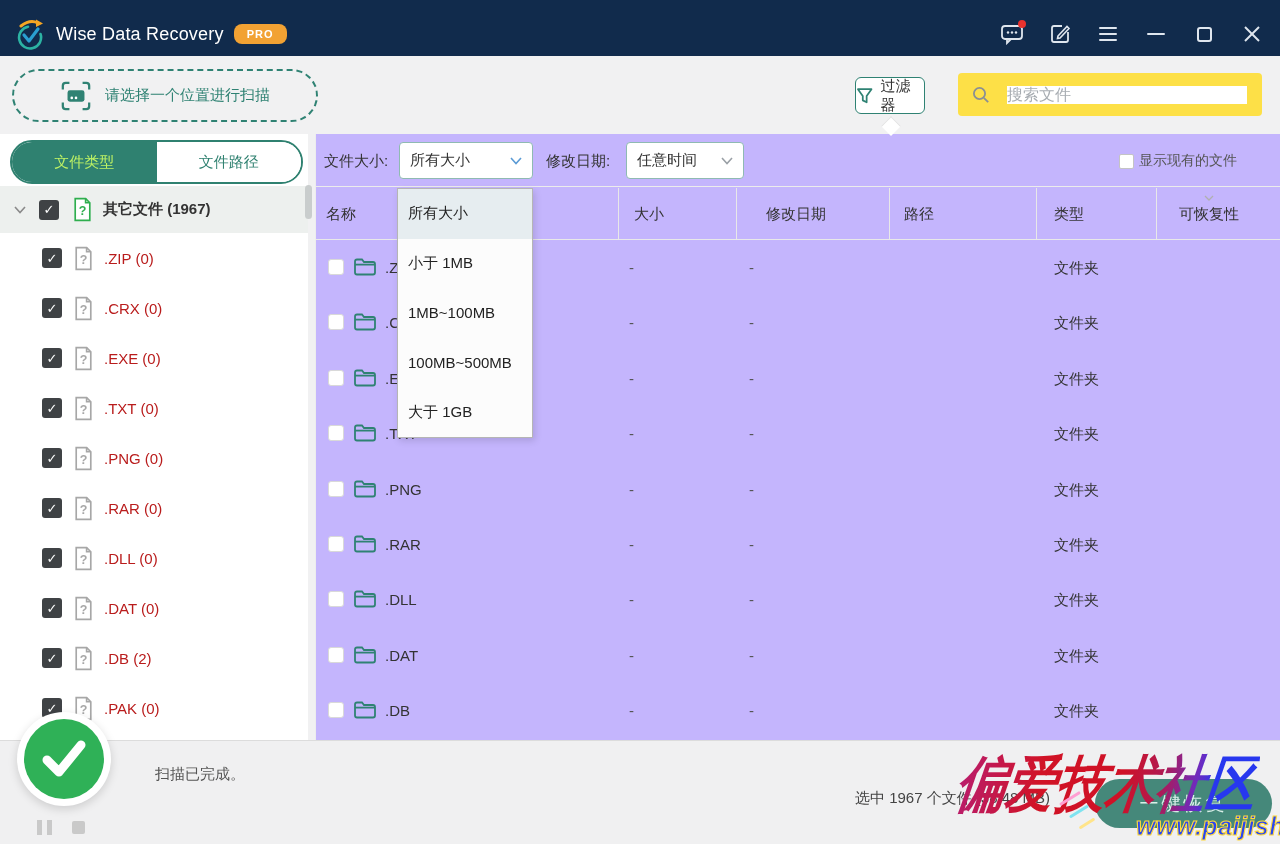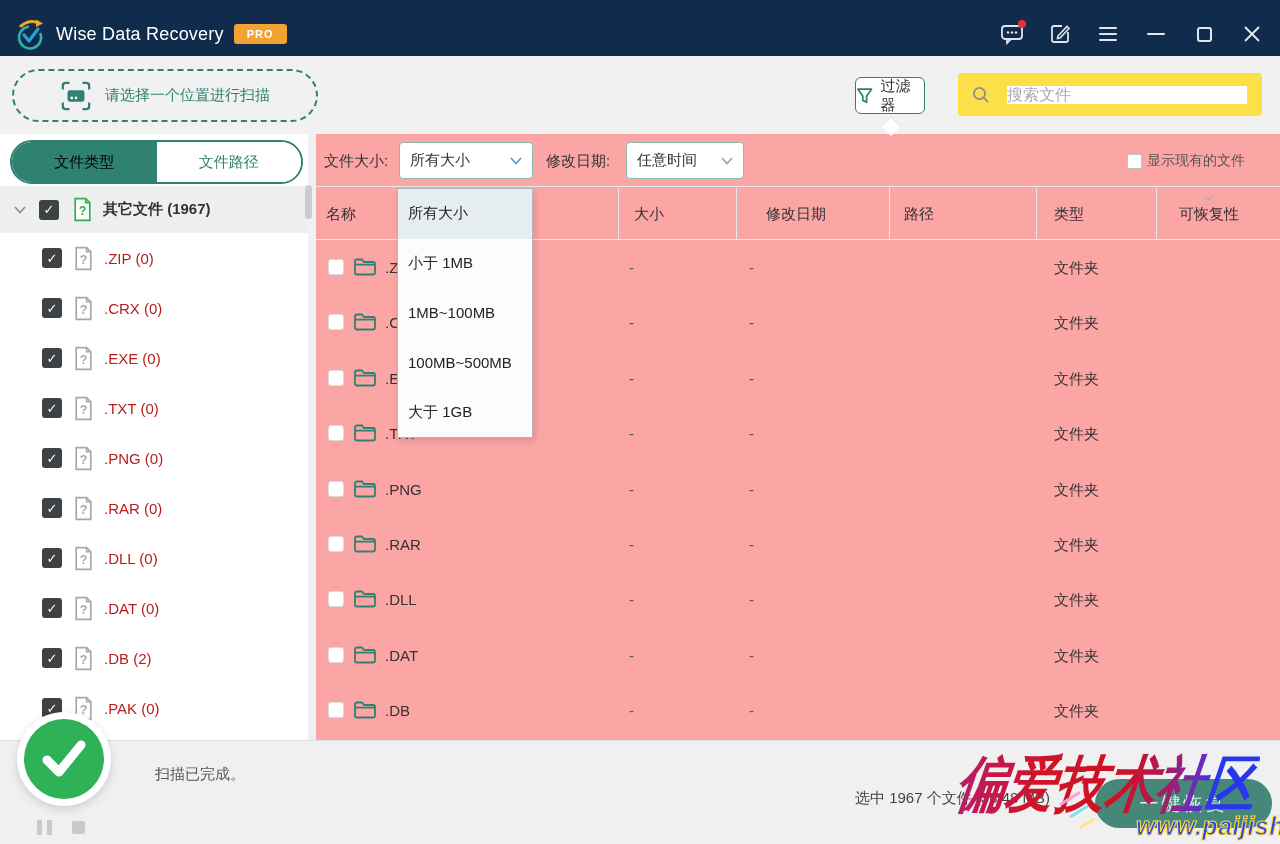--- a/index.html
+++ b/index.html
@@ -5,21 +5,21 @@
   * { margin:0; padding:0; box-sizing:border-box; }
   html,body { width:1280px; height:844px; overflow:hidden; }
   body { font-family:"Liberation Sans","DejaVu Sans",sans-serif; background:#f1f1f2; position:relative; }
 
   
   .titlebar { position:absolute; left:0; top:0; width:1280px; height:68px; background:#112b4c;
               display:flex; align-items:center; }
   .logo { margin-left:14px; width:32px; height:32px; }
   .app-title { color:#ffffff; font-size:18px; margin-left:10px; letter-spacing:.2px; }
   .pro-badge { margin-left:10px; background:#f2a233; color:#fff; font-size:11px; font-weight:bold;
-               letter-spacing:1px; padding:4px 13px; border-radius:3px; }
+               letter-spacing:1px; padding:4px 13px; border-radius:8px; }
   .tb-icons { margin-left:auto; margin-right:16px; display:flex; align-items:center; gap:24px; }
   .tb-ic { width:24px; height:24px; display:flex; align-items:center; justify-content:center; position:relative; cursor:pointer; }
   .red-dot { position:absolute; right:-2px; top:-2px; width:8px; height:8px; border-radius:50%; background:#e8322e; }
   .bar { width:18px; height:2px; background:#dfe6ee; border-radius:1px; }
   .menu-ic { display:flex; flex-direction:column; gap:4px; }
   .max-box { width:15px; height:15px; border:2px solid #dfe6ee; border-radius:3px; }
 
   
   .toolbar { position:absolute; left:0; top:56px; width:1280px; height:78px; background:#f1f1f2; }
   .scan-select { position:absolute; left:12px; top:13px; width:306px; height:53px; border:2px dashed #2f8273;
@@ -35,46 +35,46 @@
                 border-radius:4px; display:flex; align-items:center; padding-left:14px; gap:17px; }
   .search-box input { border:none; outline:none; font-size:16px; color:#333; width:240px;
                       font-family:"Liberation Sans","DejaVu Sans",sans-serif; }
   .search-box input::placeholder { color:#a8adb2; }
 
   
   .sidebar { position:absolute; left:0; top:134px; width:308px; height:606px; background:#fff; }
   .tabs { position:absolute; left:10px; top:6px; width:293px; height:44px; border:2px solid #2f8170;
           border-radius:22px; overflow:hidden; display:flex; background:#fff; }
   .tab { flex:1; display:flex; align-items:center; justify-content:center; font-size:15px; cursor:pointer; }
-  .tab.active { background:#2f8170; color:#000000;text-align:right; }
+  .tab.active { background:#2f8170; color:#bef264;text-align:right; }
   .tab.inactive { background:#fff; color:#2f8170; }
   .tree-parent { position:absolute; left:0; top:52px; width:308px; height:47px; background:#edf0ee;
                  display:flex; align-items:center; cursor:pointer; }
   .tree-parent .chev { margin-left:14px; }
   .cbx { width:20px; height:20px; background:#3f4245; border-radius:3px; display:flex; align-items:center;
          justify-content:center; color:#fff; font-size:13px; font-weight:bold; cursor:pointer; flex:none; }
   .tree-parent .cbx { margin-left:13px; }
   .tree-parent .doc { margin-left:13px; }
   .parent-label { margin-left:10px; font-size:15px; font-weight:bold; color:#333; }
   .tree-items { position:absolute; left:0; top:99px; width:308px; }
   .tree-item { height:50px; display:flex; align-items:center; cursor:pointer; }
   .tree-item .cbx { margin-left:42px; }
   .tree-item .doc { margin-left:11px; }
   .item-label { margin-left:10px; font-size:15px; color:#b91c1c; }
   .sb-scroll { position:absolute; left:305px; top:184px; width:7px; height:556px; }
   .sb-thumb { position:absolute; left:0; top:1px; width:7px; height:34px; background:#c9cdcd; border-radius:4px; }
 
   
-  .main { position:absolute; left:315px; top:134px; width:965px; height:606px; background:#fca5a5; border-left:1px solid #ededed; }
+  .main { position:absolute; left:315px; top:134px; width:965px; height:606px; background:#c4b5fd; border-left:1px solid #ededed; }
   .filter-row { position:absolute; left:0; top:0; width:965px; height:53px; border-bottom:1px solid #ececec; }
   .f-label { position:absolute; font-size:15px; color:#333; top:0; line-height:53px; }
   .select { position:absolute; top:8px; height:37px; background:#fff; border:1px solid #8fbab2; border-radius:4px;
             display:flex; align-items:center; justify-content:space-between; padding:0 10px; font-size:15px;
             color:#333; cursor:pointer; }
-  .show-existing { position:absolute; right:36px; top:18px; display:flex; align-items:center; gap:5px; cursor:pointer; }
+  .show-existing { position:absolute; right:44px; top:18px; display:flex; align-items:center; gap:5px; cursor:pointer; }
   .cbx-empty { width:15px; height:15px; border:1px solid #c4c4c4; background:#fff; border-radius:2px; flex:none; }
   .se-label { font-size:14px; color:#555; }
 
   .thead { position:absolute; left:0; top:53px; width:965px; height:53px; border-bottom:1px solid #e9e9e9; }
   .th { position:absolute; top:0; line-height:53px; font-size:15px; color:#333; }
   .th-div { position:absolute; top:1px; width:1px; height:51px; background:#e8e8e8; }
   .recov-chev { position:absolute; left:888px; top:8px; }
 
   .trows { position:absolute; left:0; top:106px; width:965px; }
   .t-row { height:55.4px; position:relative; }

